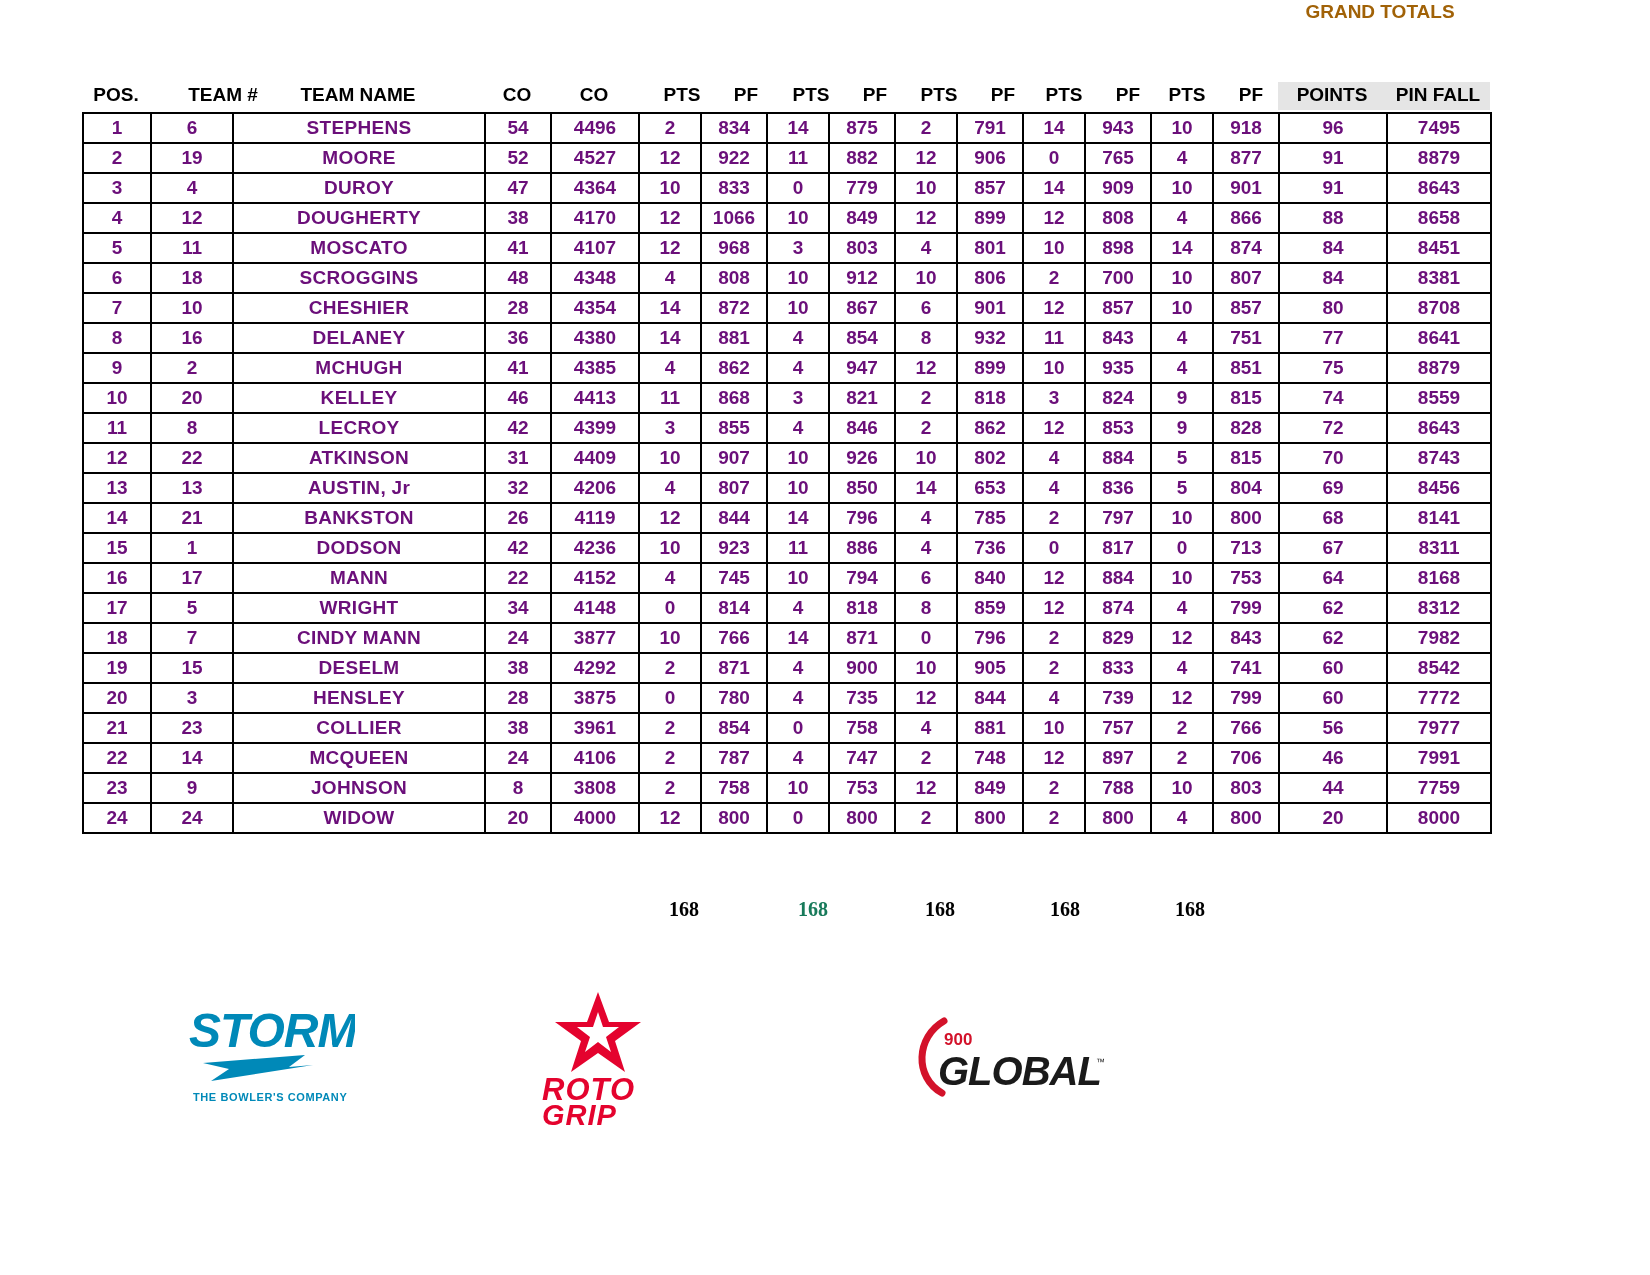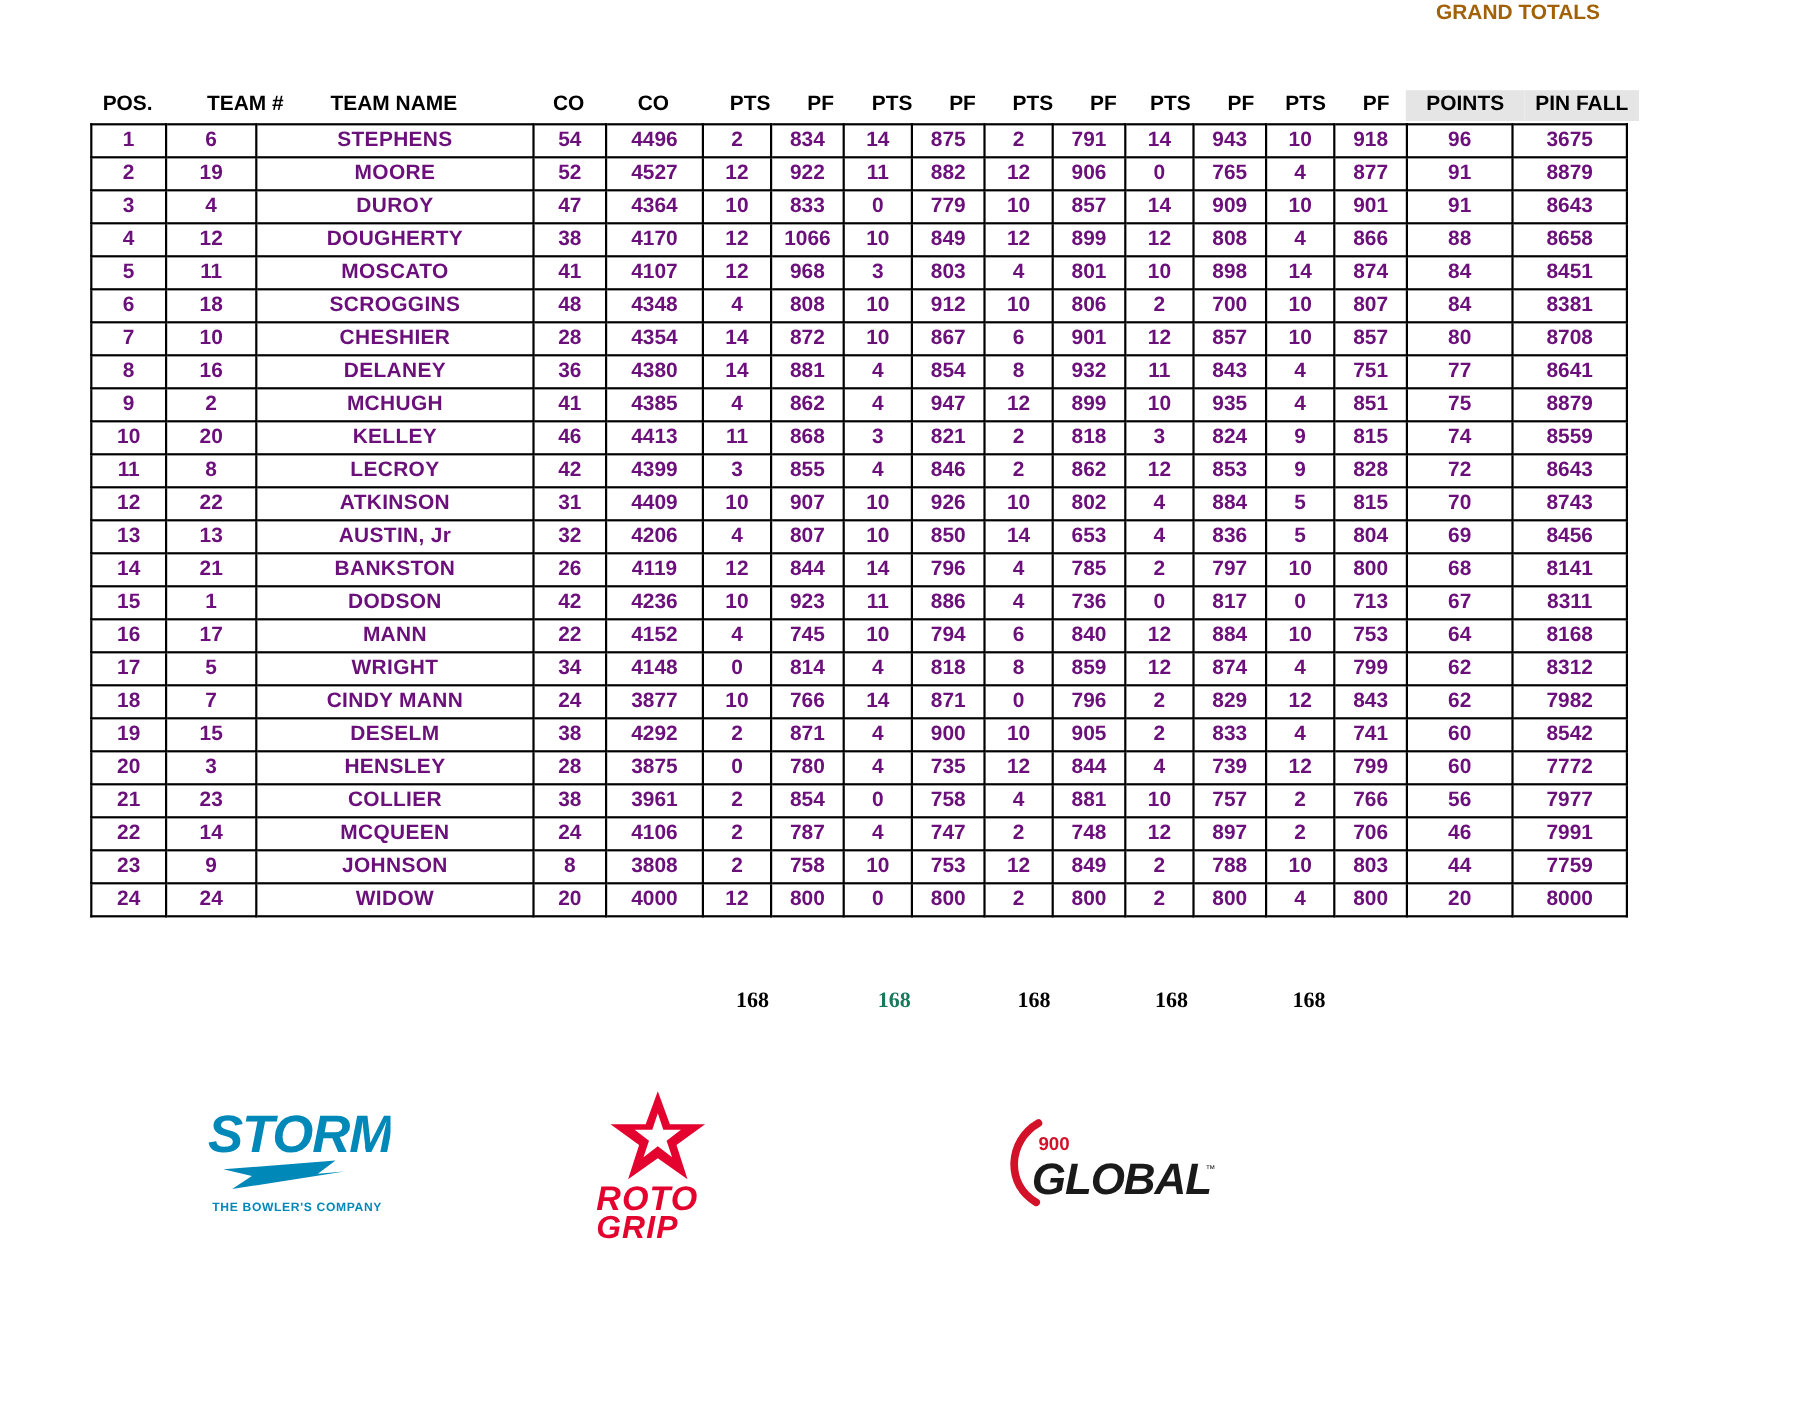--- a/index.html
+++ b/index.html
@@ -119,21 +119,21 @@
     text-align: left;
     padding-left: 10px;
     color: #000;
     font: bold 25px "Liberation Serif", serif;
     letter-spacing: 0.3px;
   }
   td.c-pco  { width: 66px; }
   td.c-fco  { width: 88px; }
   td.c-pts  { width: 62px; }
   td.c-pf   { width: 66px; }
-  td.c-gpts { width: 96px; background: #ffff99; color: #000; }
+  td.c-gpts { width: 108px; background: #ffff99; color: #000; }
   td.c-gpf  { width: 104px; background: #ffff99; color: #000; }
 
   
   td.alt { color: #000; font: bold 16px "Liberation Serif", serif; }
 
   
   td.sep-left { border-left: 3px solid #000; }
 
   
   .foot-168 {
@@ -191,21 +191,21 @@
           <td class="c-pf">834</td>
           <td class="c-pts sep-left">14</td>
           <td class="c-pf">875</td>
           <td class="c-pts sep-left">2</td>
           <td class="c-pf">791</td>
           <td class="c-pts sep-left">14</td>
           <td class="c-pf">943</td>
           <td class="c-pts sep-left">10</td>
           <td class="c-pf">918</td>
           <td class="c-gpts sep-left">96</td>
-          <td class="c-gpf">3675</td>
+          <td class="c-gpf">7495</td>
         </tr>
         <tr>
           <td class="c-pos">2</td>
           <td class="c-team">19</td>
           <td class="c-name">MOORE</td>
           <td class="c-pco">52</td>
           <td class="c-fco">4527</td>
           <td class="c-pts sep-left">12</td>
           <td class="c-pf">922</td>
           <td class="c-pts sep-left">11</td>

